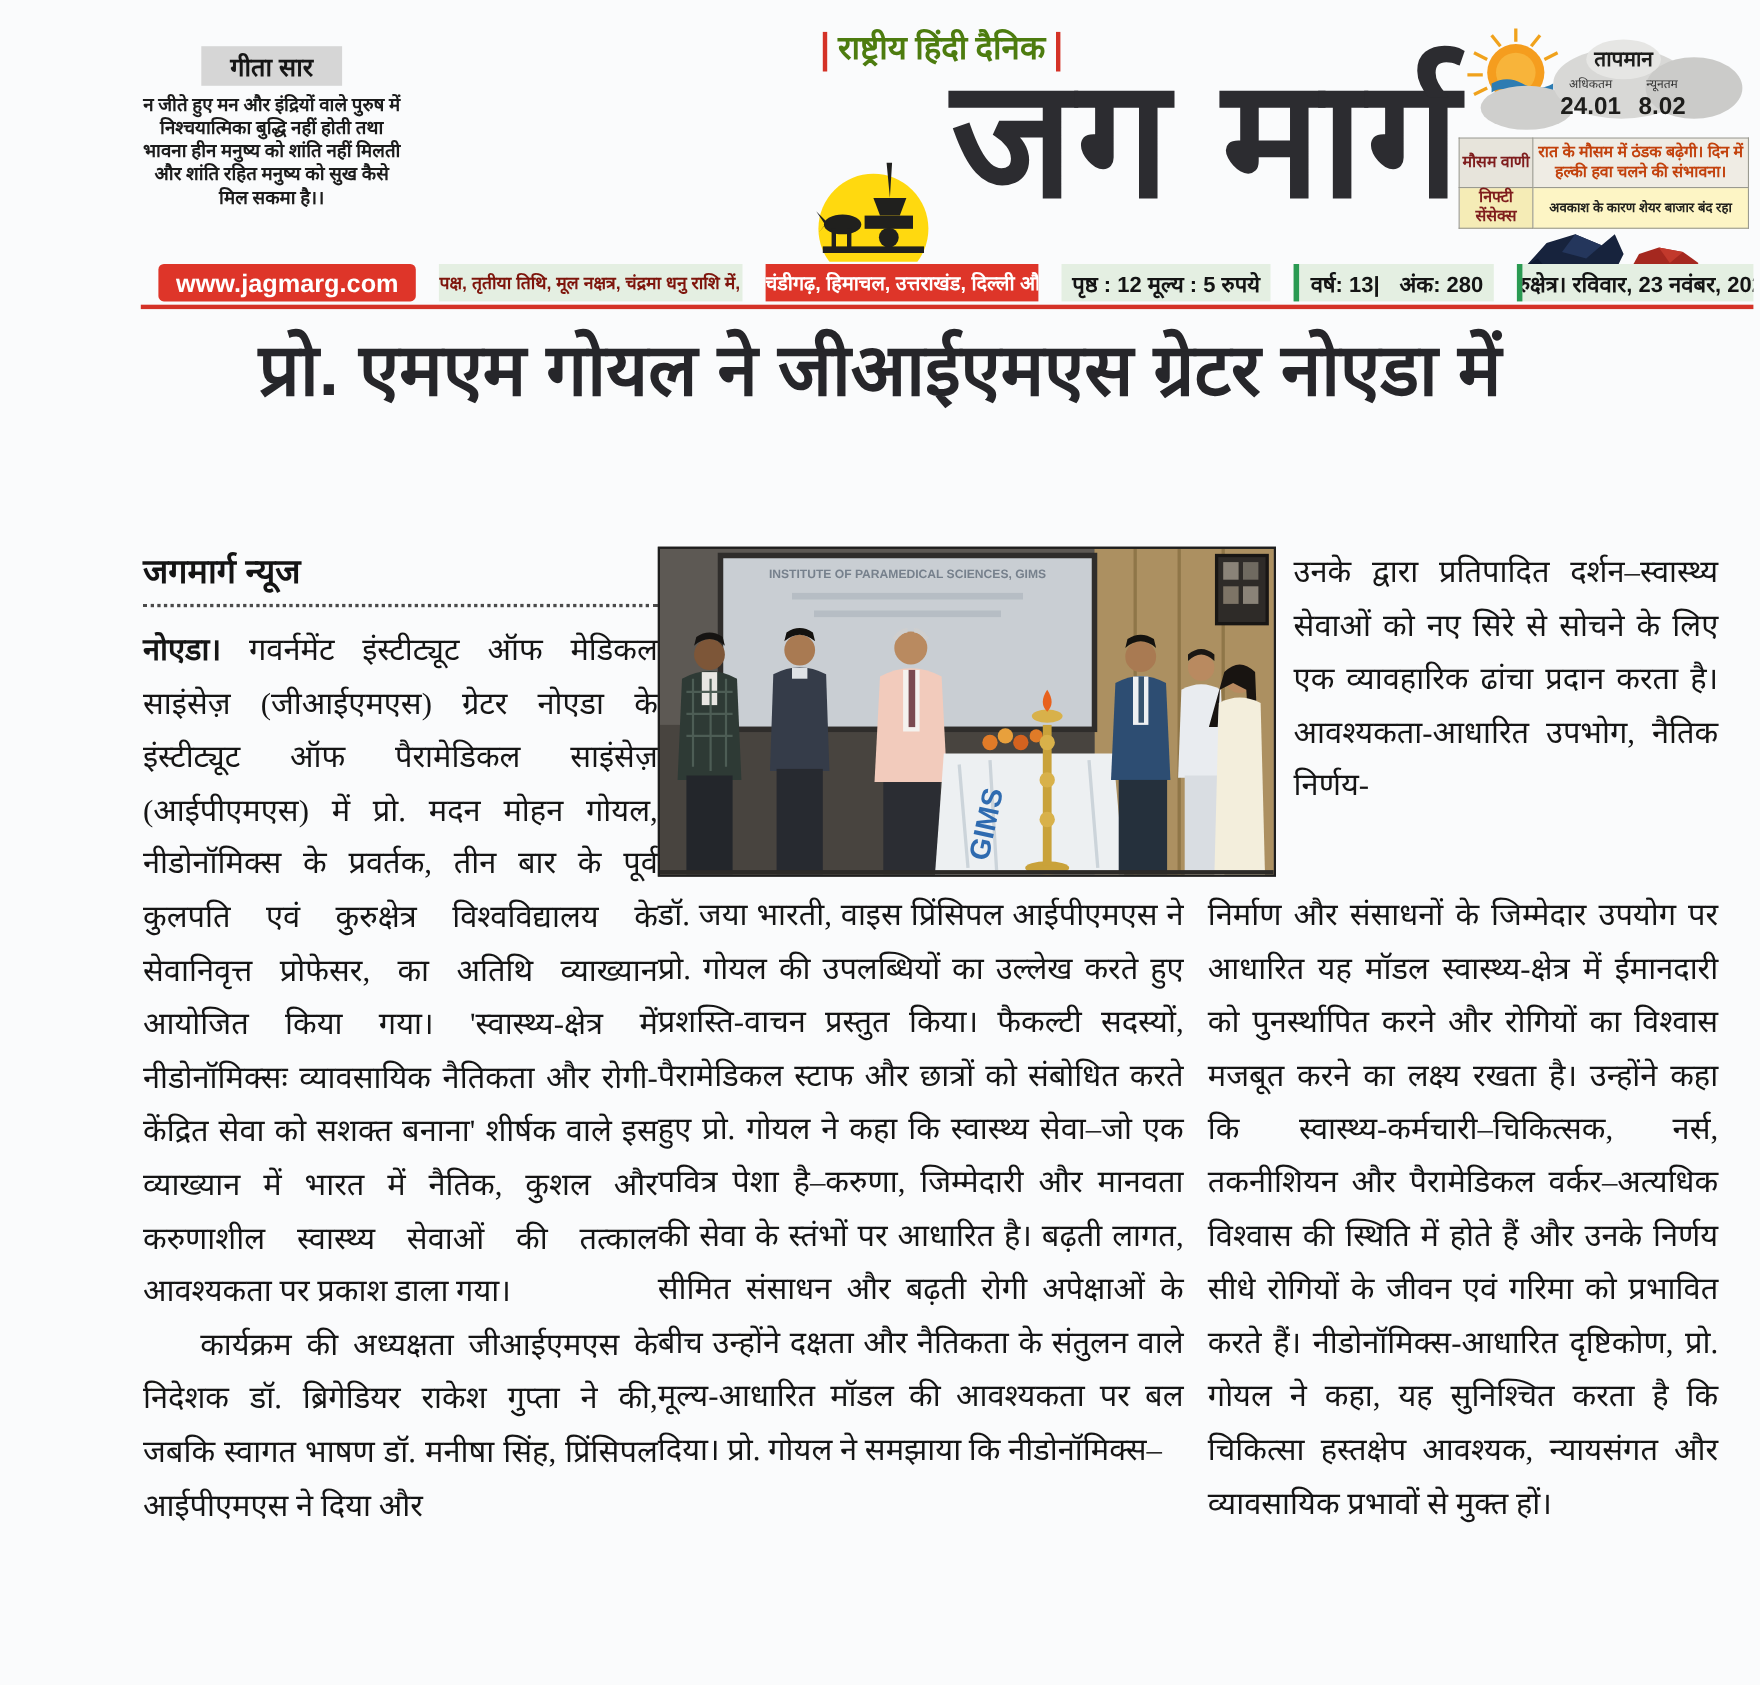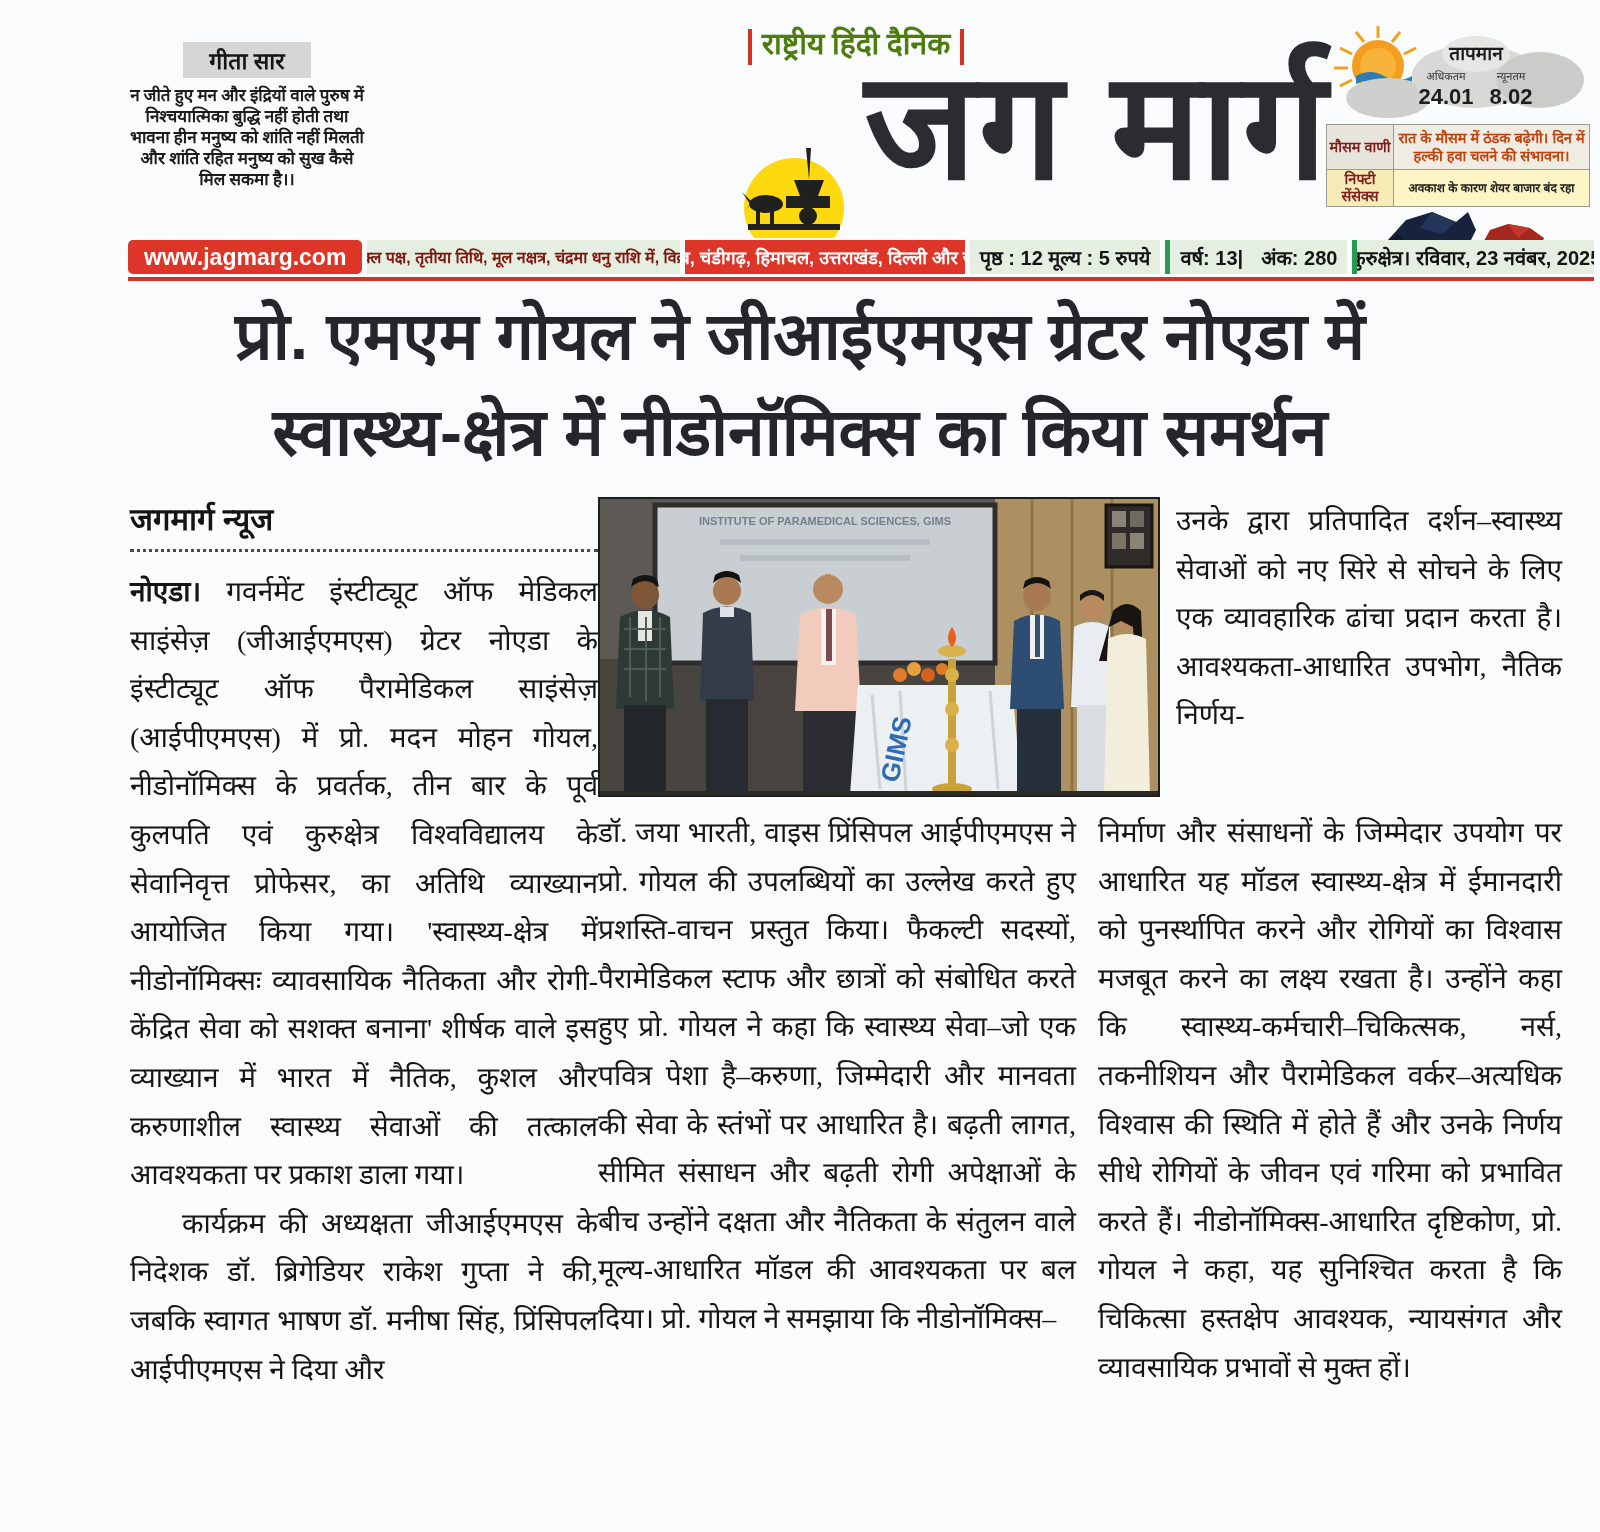--- a/index.html
+++ b/index.html
@@ -34,21 +34,21 @@
   .wx-label.r2{background:#f5ecb6;}
   .wx-text{font-weight:bold; font-size:14.5px; line-height:18px; padding:4px 4px;}
   .wx-text.r1{background:#efece4; color:#c2410c;text-align:center;}
   .wx-text.r2{background:#fdf5c5; color:#22221e; font-size:12px;}
   .bullbear{display:block; margin:1px auto 0 58px;}
   
   .info-bar{position:absolute; top:240px; left:128px; right:6px; height:34px; z-index:5;
     display:flex; align-items:stretch; gap:5px;
     font-family:"Liberation Sans","DejaVu Sans",sans-serif; font-weight:bold;}
   .seg{display:flex; align-items:center; justify-content:center; padding:0 10px;
-    white-space:nowrap; min-width:0; overflow:hidden;}
+    white-space:nowrap; min-width:0; overflow:hidden;margin-left:16px;}
   .seg-web{background:#de3529; color:#ffffff; font-size:23px; border-radius:5px; padding:0 16px;}
   .seg-panchang{background:#e4efe2; color:#7e150c; font-size:16px; flex:1.35;}
   .seg-states{background:#de3529; color:#ffffff; font-size:18px; flex:1.2;}
   .seg-pp{background:#e4efe2; color:#141414; font-size:20px;}
   .seg-yi{background:#e4efe2; color:#141414; font-size:20px; border-left:5px solid #2a9a52; gap:18px;}
   .seg-date{background:#e4efe2; color:#141414; font-size:20px; border-left:5px solid #2a9a52; flex:1;}
   .info-underline{position:absolute; top:277px; left:128px; right:6px; height:4px; background:#d43227; z-index:4;}
   
   .headline{position:absolute; top:288px; left:135px; width:1330px; text-align:center;
     font-family:"Liberation Sans","DejaVu Sans",sans-serif;
@@ -156,21 +156,20 @@
     <div class="seg seg-yi">
       <span>वर्ष: 13|</span>
       <span>अंक: 280</span>
     </div>
     <div class="seg seg-date">कुरुक्षेत्र। रविवार, 23 नवंबर, 2025</div>
   </div>
   <div class="info-underline"></div>
 
   <div class="headline">
     <div>प्रो. एमएम गोयल ने जीआईएमएस ग्रेटर नोएडा में</div>
-    <div>स्वास्थ्य-क्षेत्र में नीडोनॉमिक्स का किया समर्थन</div>
   </div>
 
   <div class="body-area">
 
     <div class="col1">
       <div class="byline">जगमार्ग न्यूज</div>
       <p class="para"><span class="lead">नोएडा।</span><span> गवर्नमेंट इंस्टीट्यूट ऑफ मेडिकल साइंसेज़ (जीआईएमएस) ग्रेटर नोएडा के इंस्टीट्यूट ऑफ पैरामेडिकल साइंसेज़ (आईपीएमएस) में प्रो. मदन मोहन गोयल, नीडोनॉमिक्स के प्रवर्तक, तीन बार के पूर्व कुलपति एवं कुरुक्षेत्र विश्वविद्यालय के सेवानिवृत्त प्रोफेसर, का अतिथि व्याख्यान आयोजित किया गया। 'स्वास्थ्य-क्षेत्र में नीडोनॉमिक्सः व्यावसायिक नैतिकता और रोगी-केंद्रित सेवा को सशक्त बनाना' शीर्षक वाले इस व्याख्यान में भारत में नैतिक, कुशल और करुणाशील स्वास्थ्य सेवाओं की तत्काल आवश्यकता पर प्रकाश डाला गया।</span></p>
       <p class="para indent">कार्यक्रम की अध्यक्षता जीआईएमएस के निदेशक डॉ. ब्रिगेडियर राकेश गुप्ता ने की, जबकि स्वागत भाषण डॉ. मनीषा सिंह, प्रिंसिपल आईपीएमएस ने दिया और</p>
     </div>
 

